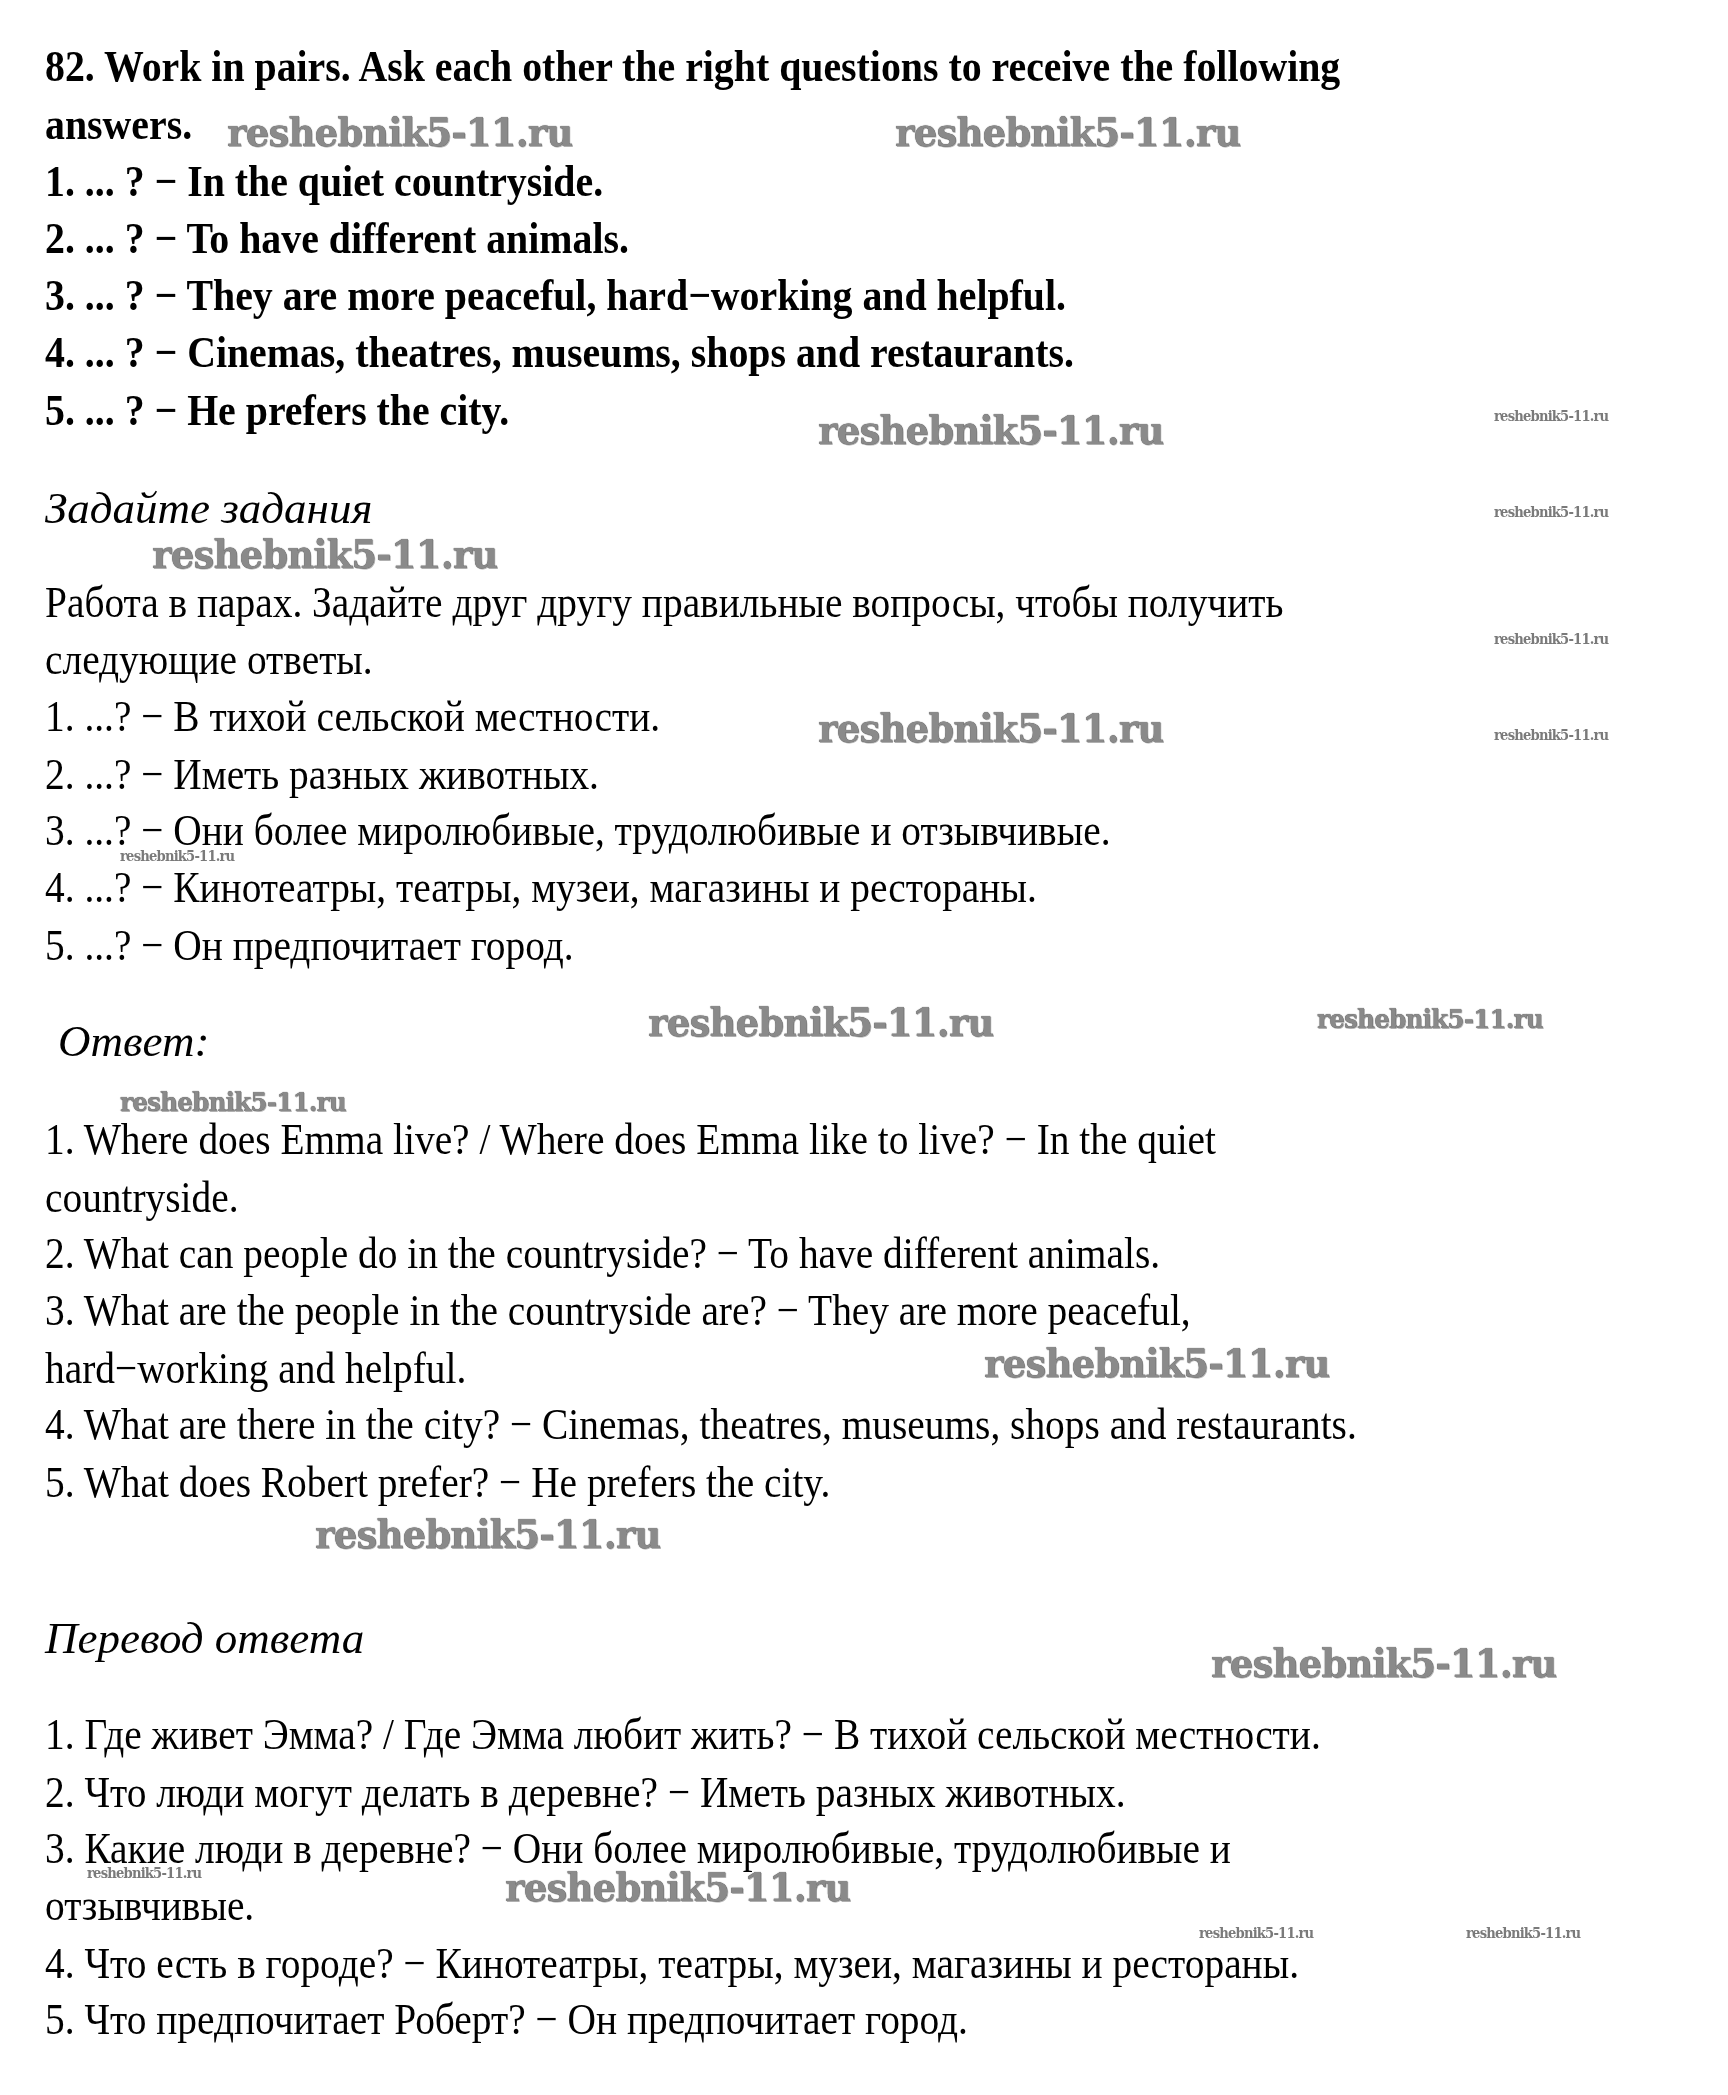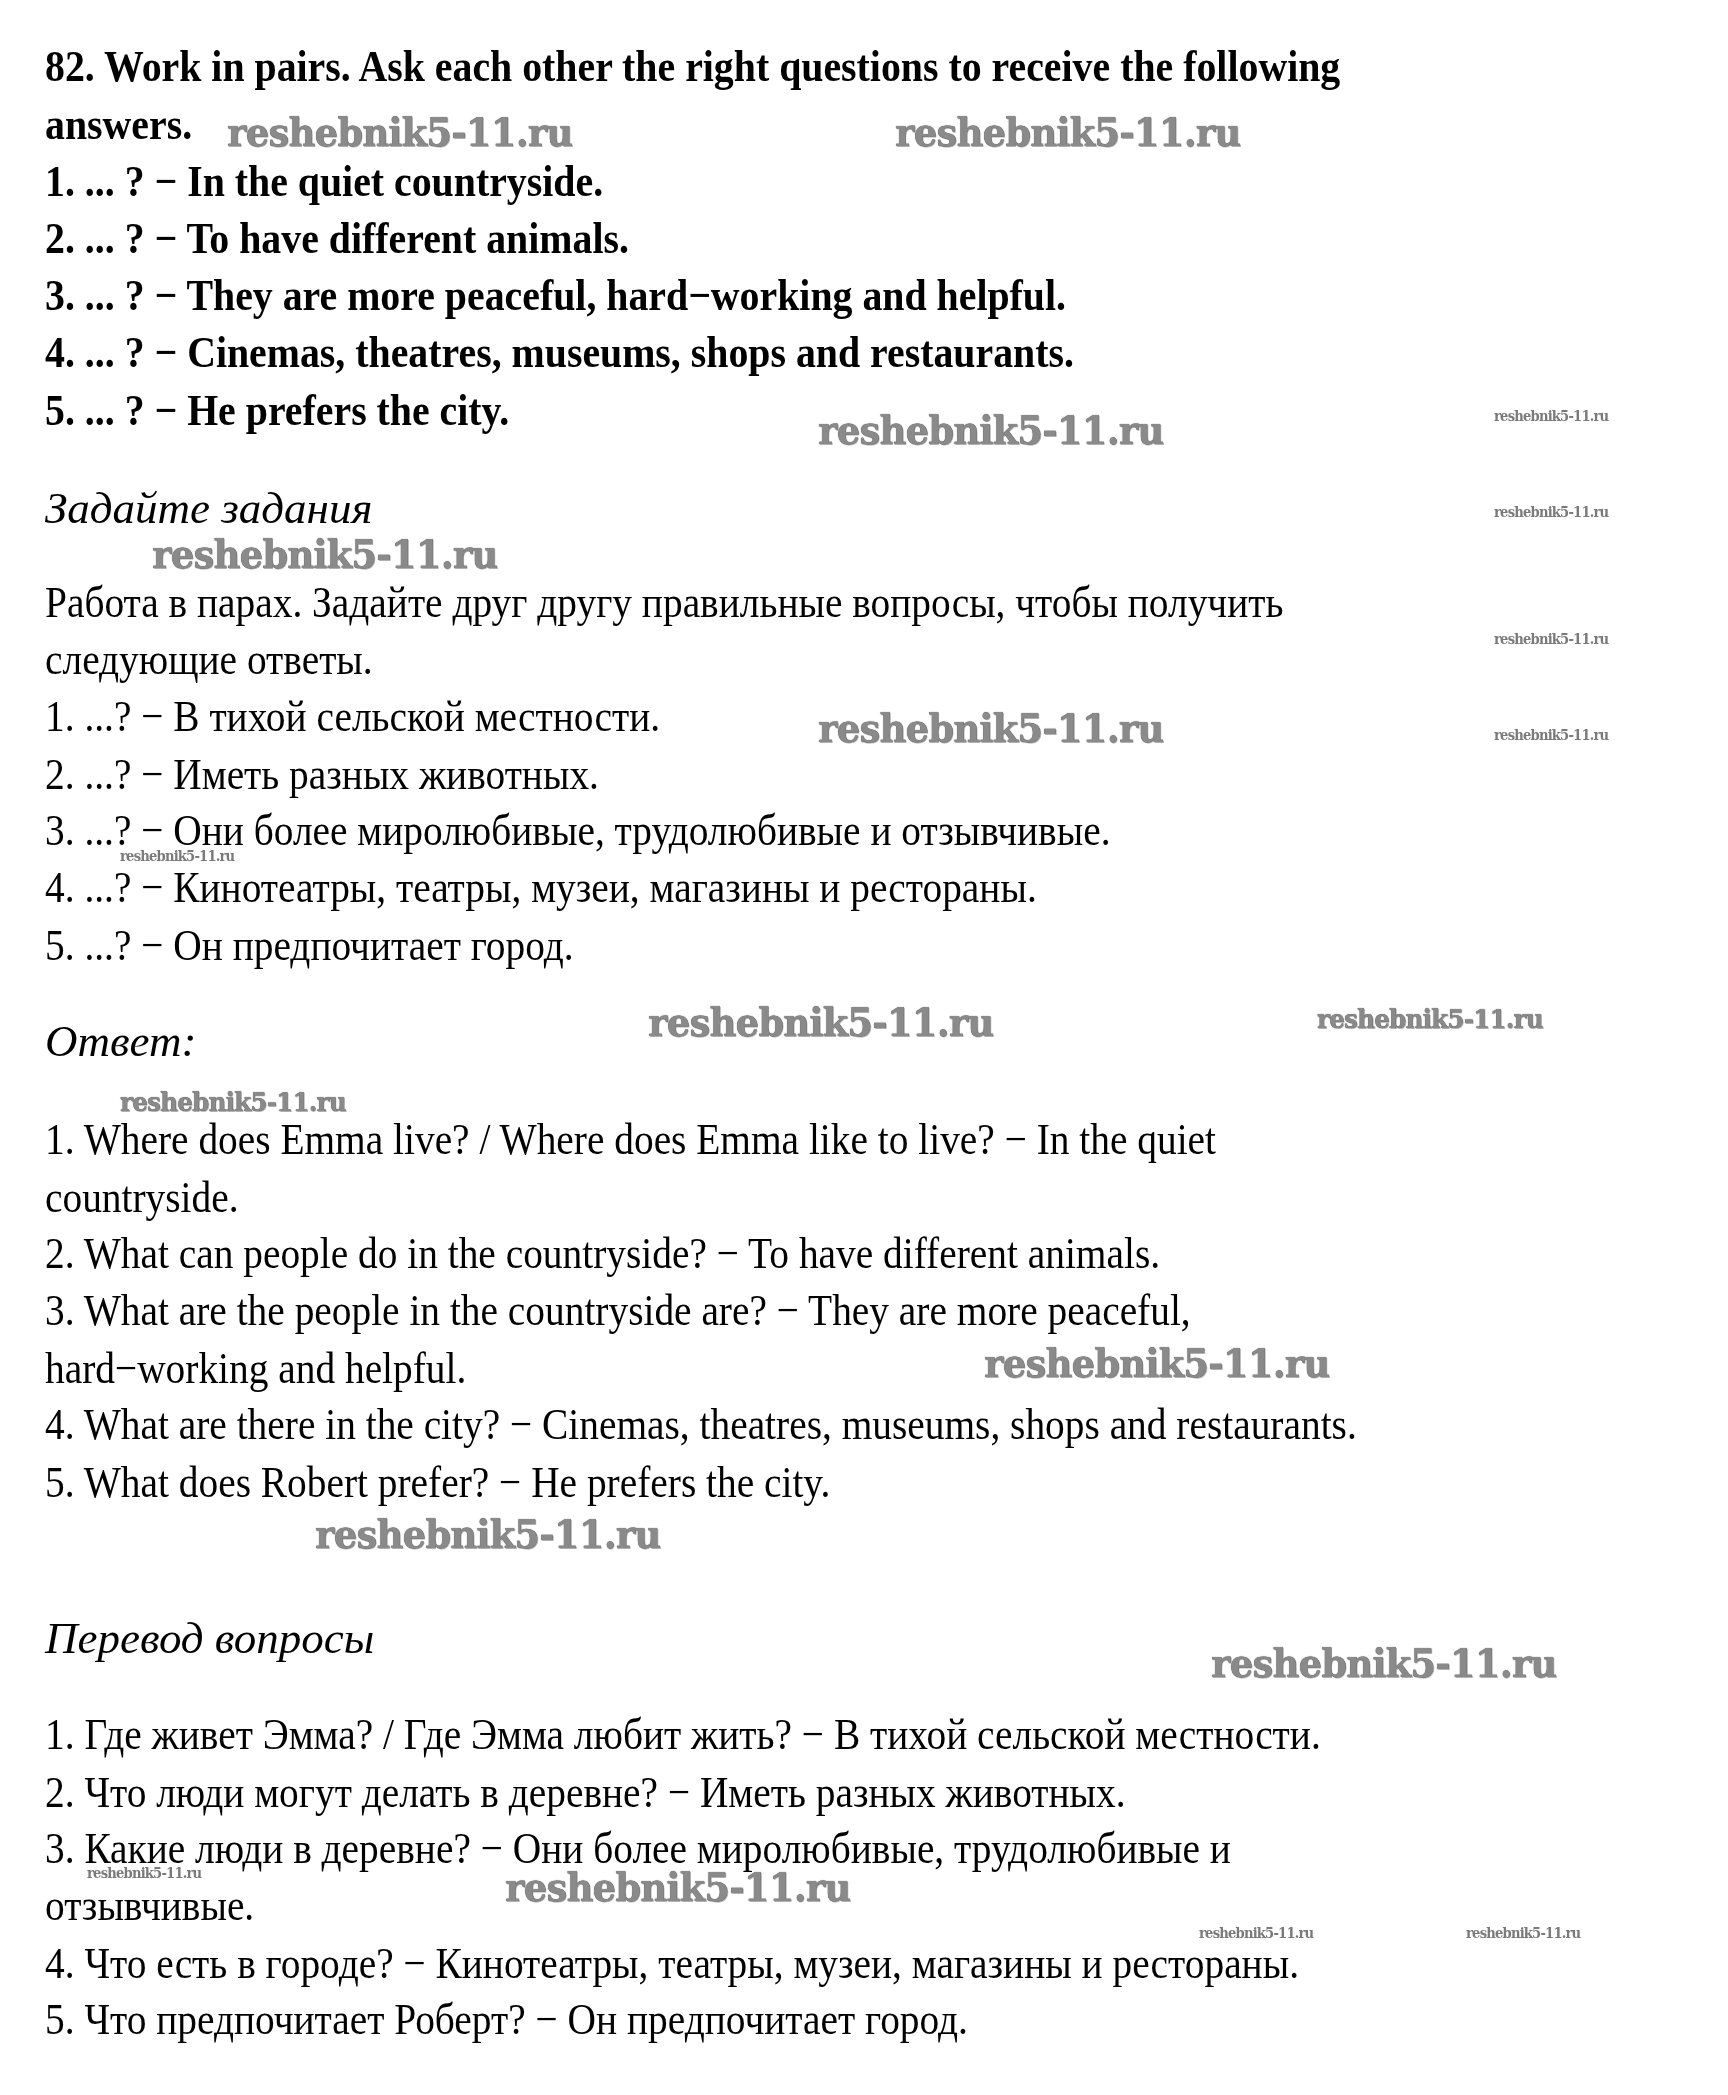--- a/index.html
+++ b/index.html
@@ -34,30 +34,30 @@
 
 <div class="line ital" style="top:486px;">Задайте задания</div>
 <div class="line reg" style="top:580px; transform:scaleX(0.875);">Работа в парах. Задайте друг другу правильные вопросы, чтобы получить</div>
 <div class="line reg" style="top:637px; transform:scaleX(0.875);">следующие ответы.</div>
 <div class="line reg" style="top:694px; transform:scaleX(0.875);">1. ...? − В тихой сельской местности.</div>
 <div class="line reg" style="top:752px; transform:scaleX(0.875);">2. ...? − Иметь разных животных.</div>
 <div class="line reg" style="top:808px; transform:scaleX(0.875);">3. ...? − Они более миролюбивые, трудолюбивые и отзывчивые.</div>
 <div class="line reg" style="top:865px; transform:scaleX(0.875);">4. ...? − Кинотеатры, театры, музеи, магазины и рестораны.</div>
 <div class="line reg" style="top:923px; transform:scaleX(0.875);">5. ...? − Он предпочитает город.</div>
 
-<div class="line ital" style="top:1019px;">Ответ:</div>
+<div class="line ital" style="top:1019px;margin-left:13px;">Ответ:</div>
 <div class="line reg" style="top:1117px; transform:scaleX(0.875);">1. Where does Emma live? / Where does Emma like to live? − In the quiet</div>
 <div class="line reg" style="top:1175px; transform:scaleX(0.875);">countryside.</div>
 <div class="line reg" style="top:1231px; transform:scaleX(0.875);">2. What can people do in the countryside? − To have different animals.</div>
 <div class="line reg" style="top:1288px; transform:scaleX(0.875);">3. What are the people in the countryside are? − They are more peaceful,</div>
 <div class="line reg" style="top:1346px; transform:scaleX(0.875);">hard−working and helpful.</div>
 <div class="line reg" style="top:1402px; transform:scaleX(0.875);">4. What are there in the city? − Cinemas, theatres, museums, shops and restaurants.</div>
 <div class="line reg" style="top:1460px; transform:scaleX(0.875);">5. What does Robert prefer? − He prefers the city.</div>
 
-<div class="line ital" style="top:1616px;">Перевод вопросы</div>
+<div class="line ital" style="top:1616px;">Перевод ответа</div>
 <div class="line reg" style="top:1712px; transform:scaleX(0.875);">1. Где живет Эмма? / Где Эмма любит жить? − В тихой сельской местности.</div>
 <div class="line reg" style="top:1770px; transform:scaleX(0.875);">2. Что люди могут делать в деревне? − Иметь разных животных.</div>
 <div class="line reg" style="top:1826px; transform:scaleX(0.875);">3. Какие люди в деревне? − Они более миролюбивые, трудолюбивые и</div>
 <div class="line reg" style="top:1883px; transform:scaleX(0.875);">отзывчивые.</div>
 <div class="line reg" style="top:1941px; transform:scaleX(0.875);">4. Что есть в городе? − Кинотеатры, театры, музеи, магазины и рестораны.</div>
 <div class="line reg" style="top:1997px; transform:scaleX(0.875);">5. Что предпочитает Роберт? − Он предпочитает город.</div>
 
 <div class="wm big" style="left:227px; top:113px;">reshebnik5-11.ru</div>
 <div class="wm big" style="left:895px; top:113px;">reshebnik5-11.ru</div>
 <div class="wm big" style="left:818px; top:411px;">reshebnik5-11.ru</div>

